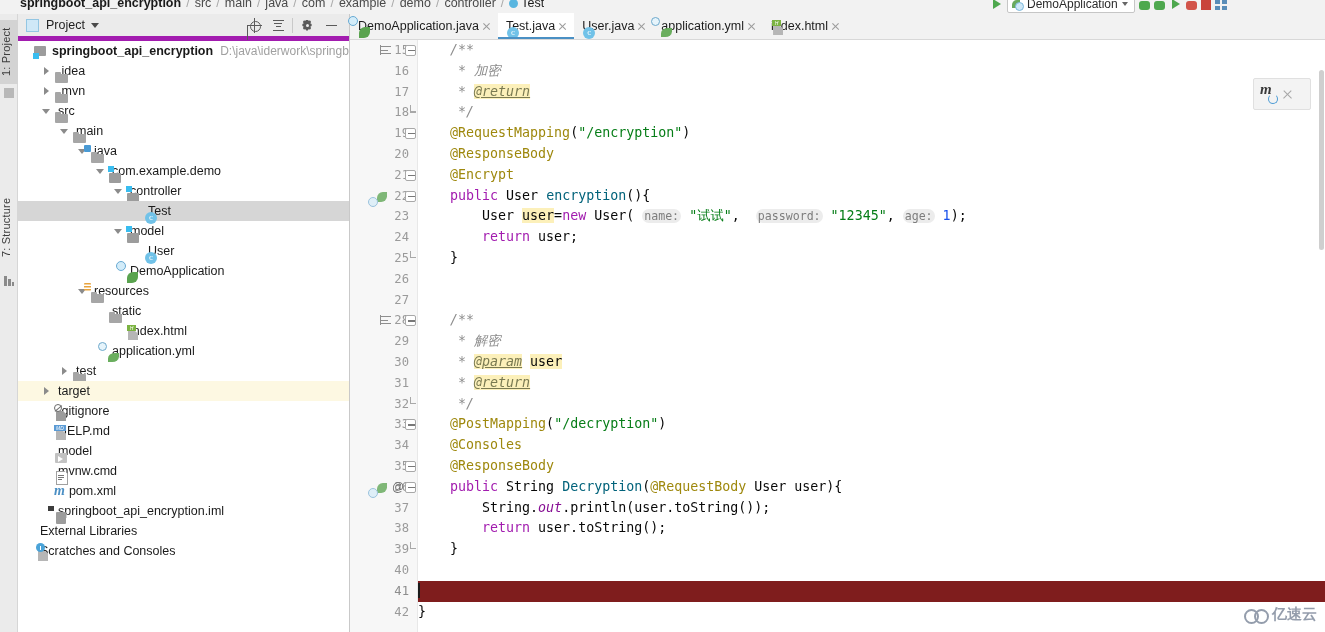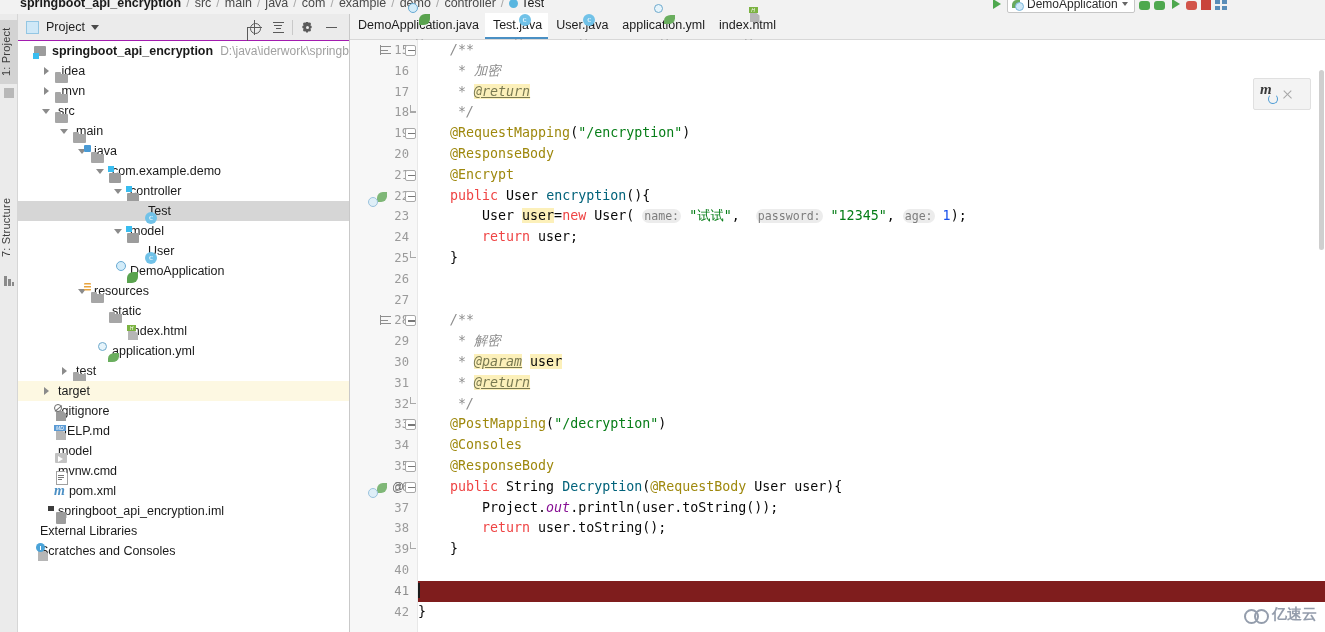--- a/index.html
+++ b/index.html
@@ -100,21 +100,21 @@
       linear-gradient(#8a8a8a 0 0) 8px 6px/2px 4px no-repeat;
   }
 
   
   .projpanel {
     position: absolute; left: 18px; top: 14px; width: 332px; height: 618px;
     background: #fff; border-right: 1px solid #c9c9c9;
   }
   .proj-head {
     position: relative; height: 27px; background: #ebebeb;
-    border-bottom: 1px solid #a21caf;
+    border-bottom: 5px solid #a21caf;
     display: flex; align-items: center;
   }
   .proj-head .sq {
     width: 13px; height: 13px; margin-left: 8px;
     background: #cfe8f7; border: 1px solid #93c6e3;
   }
   .proj-head .ttl { margin-left: 7px; font-size: 12.5px; color: #1e1e1e; }
   .proj-head .chev {
     margin-left: 6px; width: 0; height: 0;
     border-left: 4px solid transparent; border-right: 4px solid transparent;
@@ -345,23 +345,22 @@
   .editorwrap {
     position: absolute; left: 350px; top: 14px; width: 975px; height: 618px;
     background: #fff;
   }
   .tabbar {
     position: relative; height: 26px; background: #f2f2f2;
     border-bottom: 1px solid #d8d8d8; display: flex; align-items: flex-end;
   }
   .etab {
     position: relative; height: 26px; display: flex; align-items: center;
-    padding: 0 6px 0 8px; gap: 5px; font-size: 12.5px; color: #1c1c1c;
+    padding: 0 6px 0 8px; font-size: 12.5px; color: #1c1c1c;
     white-space: nowrap;
-    flex-direction: column;
   }
   .etab.active { background: #fff; }
   .etab.active::after {
     content: ""; position: absolute; left: 0; bottom: 0; width: 100%; height: 2px;
     background: #4a90c4;
   }
   .etab .x {
     width: 11px; height: 11px; position: relative; margin-left: 2px; flex: none;
   }
   .etab .x::before, .etab .x::after {
@@ -433,21 +432,21 @@
   .gi-spring::after {
     content: ""; position: absolute; right: -1px; bottom: -1px; width: 8px; height: 8px;
     border-radius: 50%; background: #dfeff8; border: 1px solid #9bc3dd;
   }
   .gi-at { font-family: "Liberation Sans", sans-serif; font-size: 12px; color: #6e6e6e; }
   .vline {
     position: absolute; left: 0; top: 0; width: 1px; height: 100%; background: #e8e8e8;
   }
 
   
-  .kw   { color: #ef4444; }
+  .kw   { color: #a21caf; }
   .str  { color: #067d17; }
   .num  { color: #1750eb; }
   .cmt  { color: #8c8c8c; font-style: italic; }
   .tag  { color: #7a7a52; font-style: italic; text-decoration: underline; }
   .anno { color: #9e880d; }
   .meth { color: #00627a; }
   .fld  { color: #871094; font-style: italic; }
   .pln  { color: #080808; }
   .hlv  { background: #fcf0ba; }
   .hint {
@@ -795,21 +794,21 @@
           <div class="crow"><span class="ln">27</span></div>
           <div class="crow"><span class="ln">28</span><span class="gi gi-bm" style="left: -38px; top: 5px;"></span><span class="gi gi-fold" style="left: -13px; top: 5px;"></span><span class="pln">    </span><span class="cmt">/**</span></div>
           <div class="crow"><span class="ln">29</span><span class="cmt">     * </span><span class="cmt">解密</span></div>
           <div class="crow"><span class="ln">30</span><span class="cmt">     * </span><span class="tag hlv">@param</span><span class="pln"> </span><span class="pln hlv">user</span></div>
           <div class="crow"><span class="ln">31</span><span class="cmt">     * </span><span class="tag hlv">@return</span></div>
           <div class="crow"><span class="ln">32</span><span class="gi gi-fold tail" style="left: -13px; top: 5px;"></span><span class="cmt">     */</span></div>
           <div class="crow"><span class="ln">33</span><span class="gi gi-fold" style="left: -13px; top: 5px;"></span><span class="pln">    </span><span class="anno">@PostMapping</span><span class="pln">(</span><span class="str">"/decryption"</span><span class="pln">)</span></div>
           <div class="crow"><span class="ln">34</span><span class="pln">    </span><span class="anno">@Consoles</span></div>
           <div class="crow"><span class="ln">35</span><span class="gi gi-fold" style="left: -13px; top: 5px;"></span><span class="pln">    </span><span class="anno">@ResponseBody</span></div>
           <div class="crow"><span class="ln">36</span><span class="gi gi-spring" style="left: -41px; top: 3px;"></span><span class="gi gi-at" style="left: -26px; top: 0px;">@</span><span class="gi gi-fold" style="left: -13px; top: 5px;"></span><span class="pln">    </span><span class="kw">public</span><span class="pln"> String </span><span class="meth">Decryption</span><span class="pln">(</span><span class="anno">@RequestBody</span><span class="pln"> User user){</span></div>
-          <div class="crow"><span class="ln">37</span><span class="pln">        Project.</span><span class="fld">out</span><span class="pln">.println(user.toString());</span></div>
+          <div class="crow"><span class="ln">37</span><span class="pln">        String.</span><span class="fld">out</span><span class="pln">.println(user.toString());</span></div>
           <div class="crow"><span class="ln">38</span><span class="pln">        </span><span class="kw">return</span><span class="pln"> user.toString();</span></div>
           <div class="crow"><span class="ln">39</span><span class="gi gi-fold tail" style="left: -13px; top: 5px;"></span><span class="pln">    }</span></div>
           <div class="crow"><span class="ln">40</span></div>
           <div class="crow caret"><span class="ln">41</span><span class="cursor"></span></div>
           <div class="crow"><span class="ln">42</span><span class="pln">}</span></div>
         </div>
       <div class="scroll-thumb"></div>
     </div>
 
     <div class="notif">

